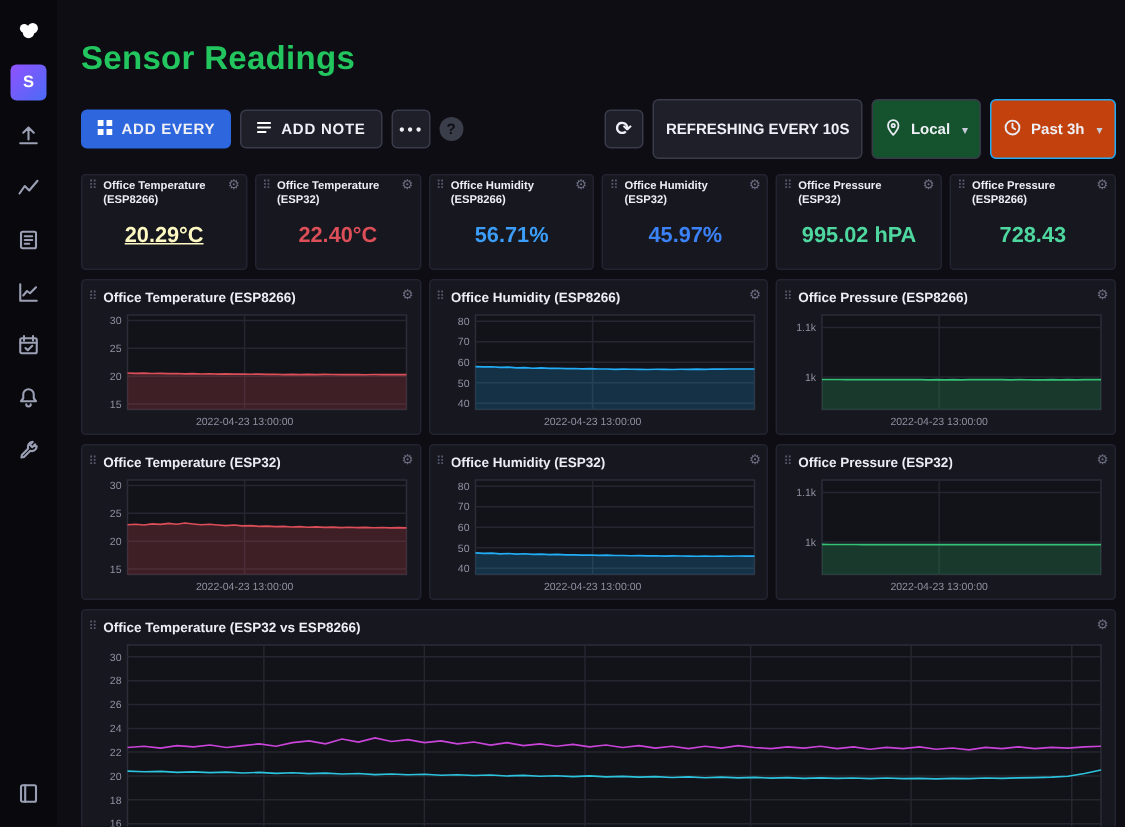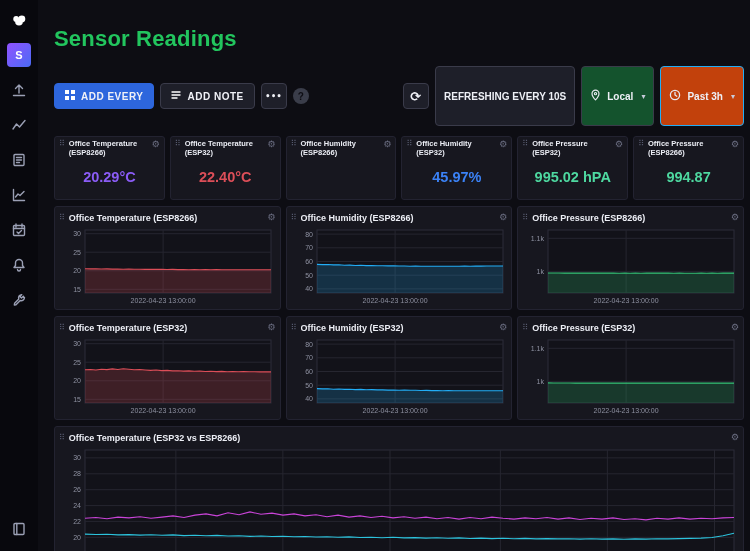--- a/index.html
+++ b/index.html
@@ -40,21 +40,21 @@
   .btn-primary { background:#2d66dd; border-color:#2d66dd; }
   .btn-square { width:26px; padding:0; justify-content:center; font-size:13px; }
   .glyph { font-family:"DejaVu Sans", sans-serif; }
   .help-circle {
     width:16px; height:16px; border-radius:50%; background:#3a3d4a; color:#0d0d13;
     font-size:10px; font-weight:bold; display:flex; align-items:center; justify-content:center; cursor:pointer;
   }
   .toolbar-right { margin-left:auto; display:flex; align-items:center; gap:6px; }
   .dropdown {
     height:26px; border-radius:4px; border:1px solid #3a3b4a; background:#1e1f29;
-    display:inline-flex; align-items:center; gap:6px; padding:16px 8px;
+    display:inline-flex; align-items:center; gap:6px; padding:6px 8px;
     font-size:10px; font-weight:bold; color:#eef0f6; cursor:pointer; white-space:nowrap;
   }
   .dropdown.local { background:#14532d; }
   .dropdown.time { border-color:#22adf6; background:#c2410c; }
   .caret { font-size:8px; color:#c8cbda; font-family:"DejaVu Sans", sans-serif; margin-left:2px; }
   .mini-svg { stroke:#e8e9f1; fill:none; stroke-width:1.3; stroke-linecap:round; stroke-linejoin:round; }
 
   
   .stats-row { display:flex; gap:5px; margin-bottom:6px; }
   .stat-cell {
@@ -208,36 +208,37 @@
       </div>
     </div>
 
     <div class="stats-row">
       <div class="stat-cell">
         <div class="cell-head">
             <span class="drag">⠿</span>
             <span class="stat-title">Office Temperature (ESP8266)</span>
             <span class="gear">⚙</span>
           </div>
-        <div class="stat-value" style="color: #8b5cf6;">20.29°C</div>
+        <div class="stat-value" style="color: #fef9c3; text-decoration: underline;">20.29°C</div>
       </div>
       <div class="stat-cell">
         <div class="cell-head">
             <span class="drag">⠿</span>
             <span class="stat-title">Office Temperature (ESP32)</span>
             <span class="gear">⚙</span>
           </div>
         <div class="stat-value" style="color: rgb(220, 78, 88);">22.40°C</div>
       </div>
       <div class="stat-cell">
         <div class="cell-head">
             <span class="drag">⠿</span>
             <span class="stat-title">Office Humidity (ESP8266)</span>
             <span class="gear">⚙</span>
           </div>
+        <div class="stat-value" style="color: rgb(59, 157, 247);">56.71%</div>
       </div>
       <div class="stat-cell">
         <div class="cell-head">
             <span class="drag">⠿</span>
             <span class="stat-title">Office Humidity (ESP32)</span>
             <span class="gear">⚙</span>
           </div>
         <div class="stat-value" style="color: #3b82f6;">45.97%</div>
       </div>
       <div class="stat-cell">
@@ -247,21 +248,21 @@
             <span class="gear">⚙</span>
           </div>
         <div class="stat-value" style="color: rgb(78, 216, 160);">995.02 hPA</div>
       </div>
       <div class="stat-cell">
         <div class="cell-head">
             <span class="drag">⠿</span>
             <span class="stat-title">Office Pressure (ESP8266)</span>
             <span class="gear">⚙</span>
           </div>
-        <div class="stat-value" style="color: rgb(78, 216, 160);">994.87</div>
+        <div class="stat-value" style="color: rgb(78, 216, 160);">728.43</div>
       </div>
     </div>
 
     <div class="chart-row small">
       <div class="chart-cell">
         <div class="cell-head">
             <span class="drag">⠿</span>
             <span class="chart-title">Office Temperature (ESP8266)</span>
             <span class="gear">⚙</span>
           </div>

